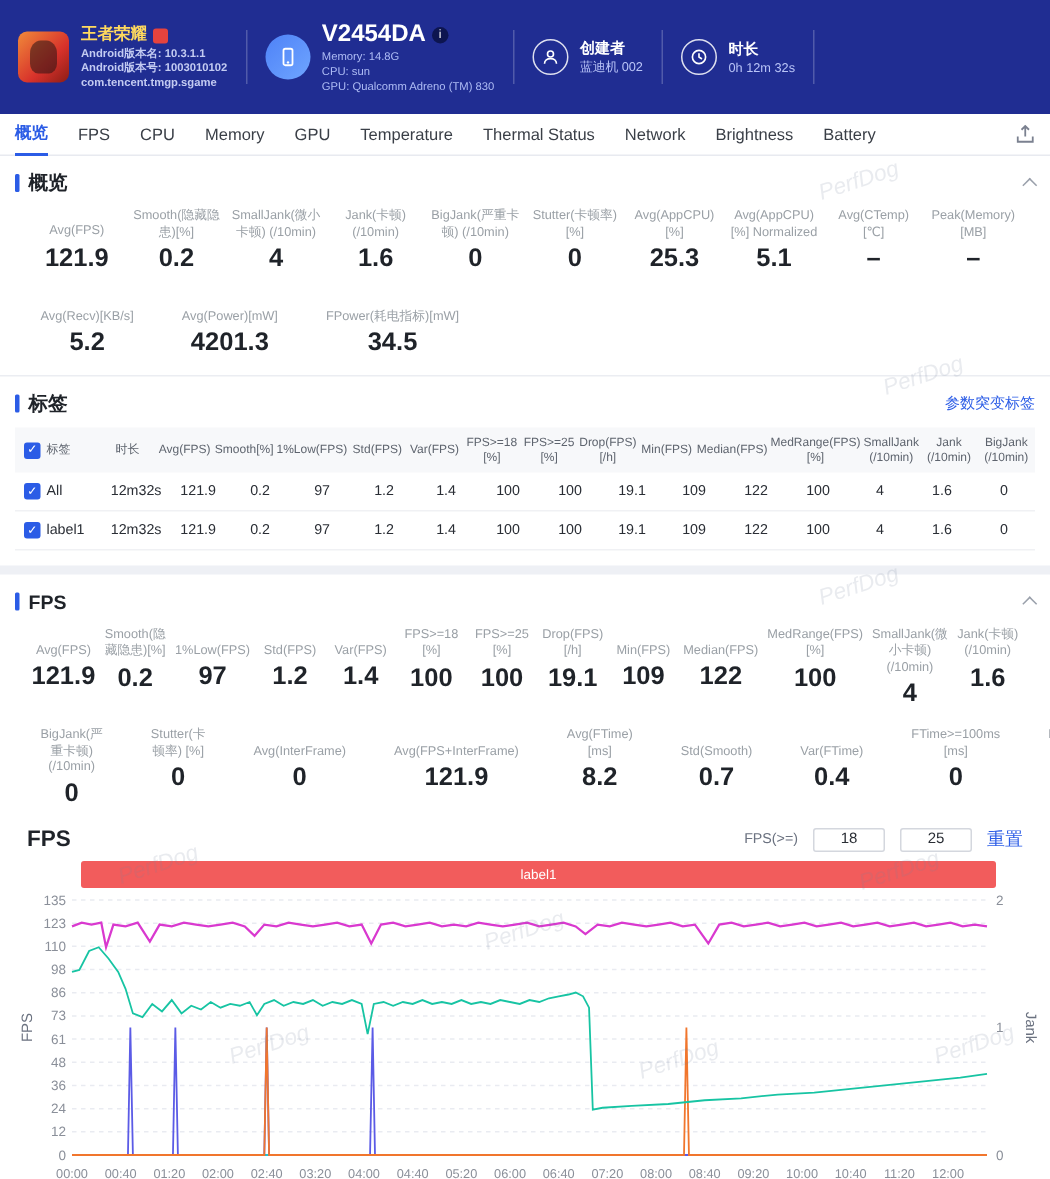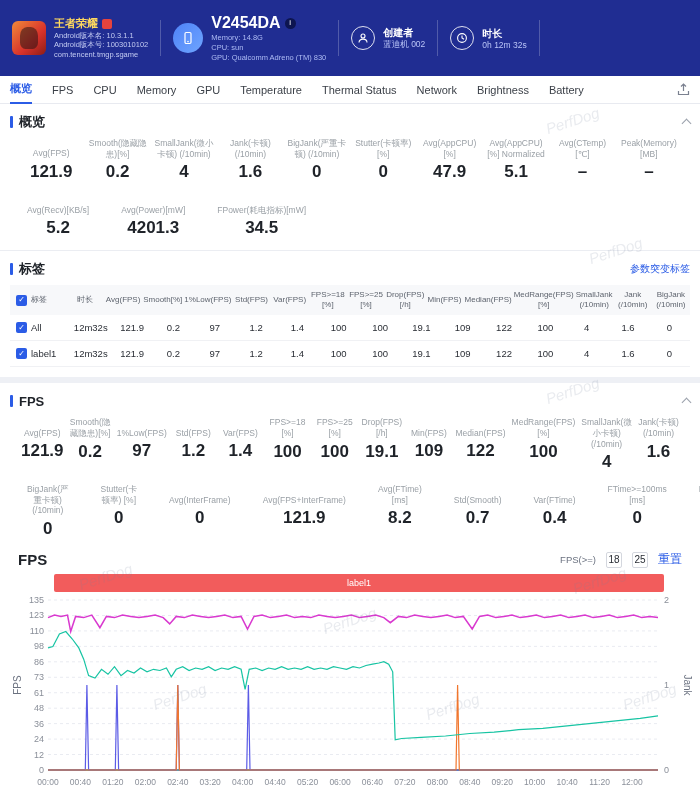--- a/index.html
+++ b/index.html
@@ -9,21 +9,21 @@
   
   .topbar { background:#202d92; height:76px; display:flex; align-items:center; padding:0 10px; }
   .hblock { display:flex; align-items:center; gap:8px; padding:0 12px; height:40px; }
   .hdiv { width:1px; height:36px; background:rgba(255,255,255,.22); }
   .game-icon { width:34px; height:34px; border-radius:6px; background:linear-gradient(135deg,#f08a3a,#d8322b 60%,#8c1d16); flex:0 0 auto; position:relative; }
   .game-icon::after{ content:""; position:absolute; left:8px; top:6px; width:18px; height:22px; background:rgba(40,20,20,.55); border-radius:40% 40% 30% 30%; }
   .game-meta { line-height:1.25; }
   .game-title-row { display:flex; align-items:center; gap:4px; }
   .game-title { color:#ffd95e; font-size:11px; font-weight:bold; }
   .game-badge { width:10px; height:10px; border-radius:2px; background:#e5433e; }
-  .game-line { font-size:7.5px; color:#c3cbf2; }
+  .game-line { font-size:7.5px; color:#c3cbf2;font-weight:bold; }
   .dev-icon { width:30px; height:30px; border-radius:50%; background:linear-gradient(135deg,#4e82f7,#6fa5ff); display:flex; align-items:center; justify-content:center; flex:0 0 auto; }
   .dev-name-row { display:flex; align-items:center; gap:4px; }
   .dev-name { color:#fff; font-size:16px; font-weight:bold; }
   .info-badge { width:11px; height:11px; border-radius:50%; background:#0d1550; color:#fff; font-size:8px; display:flex; align-items:center; justify-content:center; }
   .dev-line { font-size:7.5px; color:#aebcf5; line-height:1.3; }
   .circle-icon { width:24px; height:24px; border-radius:50%; border:1.5px solid rgba(255,255,255,.85); display:flex; align-items:center; justify-content:center; flex:0 0 auto; }
   .hlabel { color:#fff; font-size:10px; font-weight:bold; line-height:1.3; }
   .hvalue { color:#b9c4f7; font-size:8.5px; }
 
   
@@ -64,21 +64,21 @@
   .tbl-row { min-height:26px; border-bottom:1px solid #f0f1f4; color:#2a2e35; }
   .cell { flex:1; text-align:center; line-height:1.25; padding:2px 1px; }
   .cell.first { flex:1.35; text-align:left; display:flex; align-items:center; gap:4px; padding-left:6px; }
   .cb { width:11px; height:11px; border-radius:2px; background:#2b5ce6; color:#fff; font-size:8px; display:flex; align-items:center; justify-content:center; flex:0 0 auto; cursor:pointer; }
 
   
   .chart-head { display:flex; align-items:center; padding:4px 8px 4px 8px; }
   .chart-title { font-size:15px; font-weight:bold; }
   .chart-ctrls { margin-left:auto; display:flex; align-items:center; gap:10px; }
   .thr-label { font-size:9.5px; color:#6b7280; }
-  .thr-input { width:16px; height:16px; border:1px solid #d4d7de; border-radius:2px; font-size:10px; text-align:center; color:#2a2e35; font-family:inherit; }
+  .thr-input { width:48px; height:16px; border:1px solid #d4d7de; border-radius:2px; font-size:10px; text-align:center; color:#2a2e35; font-family:inherit; }
   .reset-link { color:#2b5ce6; font-size:12px; cursor:pointer; }
 
   .label-banner { margin:2px 26px 2px 44px; height:18px; background:#f25c5c; border-radius:2px; color:#fff; font-size:9px; display:flex; align-items:center; justify-content:center; }
 
   .chart-wrap { position:relative; }
 
   .wm { position:absolute; font-size:15px; font-style:italic; color:rgba(120,130,155,.16); transform:rotate(-18deg); pointer-events:none; z-index:5; }
 </style>
 </head>
 <body>
@@ -206,21 +206,21 @@
         <div class="metric">
           <div class="m-label">BigJank(严重卡顿) (/10min)</div>
           <div class="m-value">0</div>
         </div>
         <div class="metric">
           <div class="m-label">Stutter(卡顿率) [%]</div>
           <div class="m-value">0</div>
         </div>
         <div class="metric">
           <div class="m-label">Avg(AppCPU)[%]</div>
-          <div class="m-value">47.9</div>
+          <div class="m-value">25.3</div>
         </div>
         <div class="metric">
           <div class="m-label">Avg(AppCPU) [%] Normalized</div>
           <div class="m-value">5.1</div>
         </div>
         <div class="metric">
           <div class="m-label">Avg(CTemp)[℃]</div>
           <div class="m-value">–</div>
         </div>
         <div class="metric">

